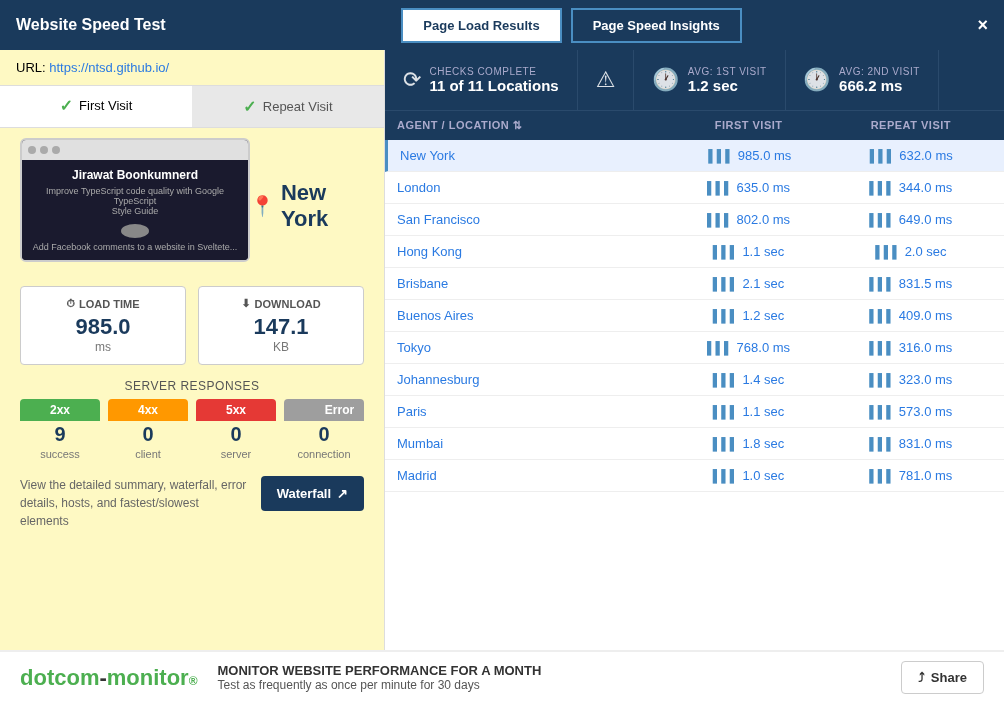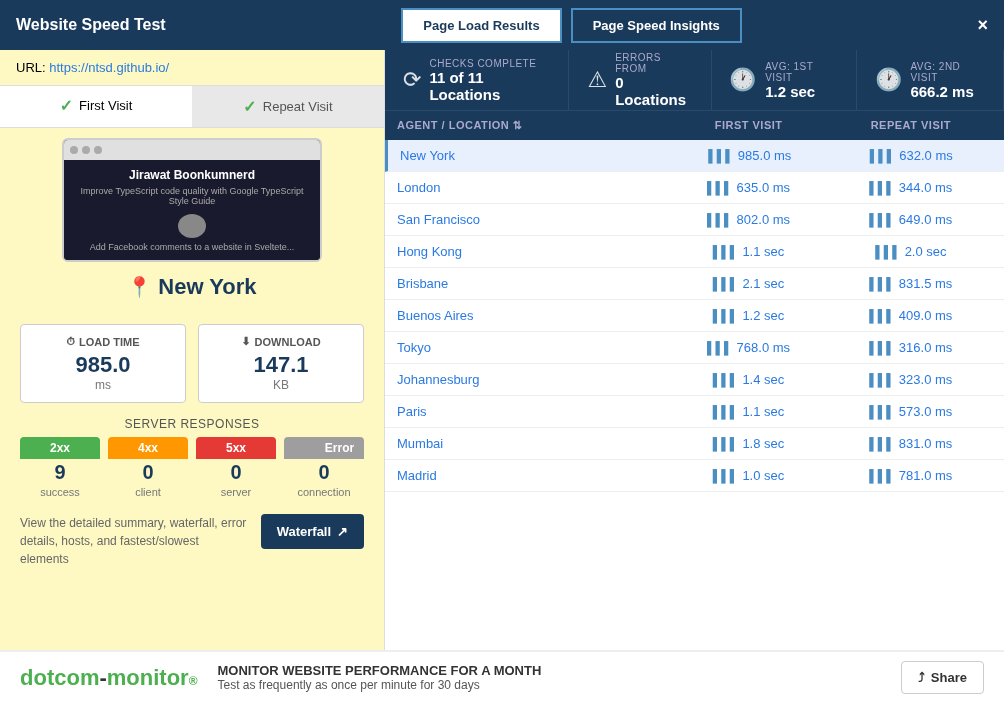--- a/index.html
+++ b/index.html
@@ -70,21 +70,20 @@
       gap: 6px;
       font-size: 13px;
     }
     .visit-tab.active { background: white; border-bottom: 2px solid white; }
     .visit-tab.inactive { background: #e8e8e8; color: #555; }
     .check-icon { color: #4caf50; font-size: 16px; font-weight: bold; }
 
     .preview-area {
       padding: 10px 20px;
       display: flex;
-      flex-direction: column;
       align-items: center;
     }
     .browser-frame {
       width: 260px;
       border: 2px solid #ccc;
       border-radius: 6px;
       background: #1a1a2e;
       overflow: hidden;
     }
     .browser-toolbar {
@@ -437,24 +436,20 @@
     <div class="stats-bar">
       <div class="stat-item">
         <span class="stat-icon">⟳</span>
         <div class="stat-content">
           <span class="stat-label">CHECKS COMPLETE</span>
           <span class="stat-value">11 of 11 Locations</span>
         </div>
       </div>
       <div class="stat-item">
         <span class="stat-icon">⚠</span>
-        <div class="stat-content">
-          <span class="stat-label">ERRORS FROM</span>
-          <span class="stat-value">0 Locations</span>
-        </div>
       </div>
       <div class="stat-item">
         <span class="stat-icon">🕐</span>
         <div class="stat-content">
           <span class="stat-label">AVG: 1st VISIT</span>
           <span class="stat-value">1.2 sec</span>
         </div>
       </div>
       <div class="stat-item">
         <span class="stat-icon">🕐</span>

